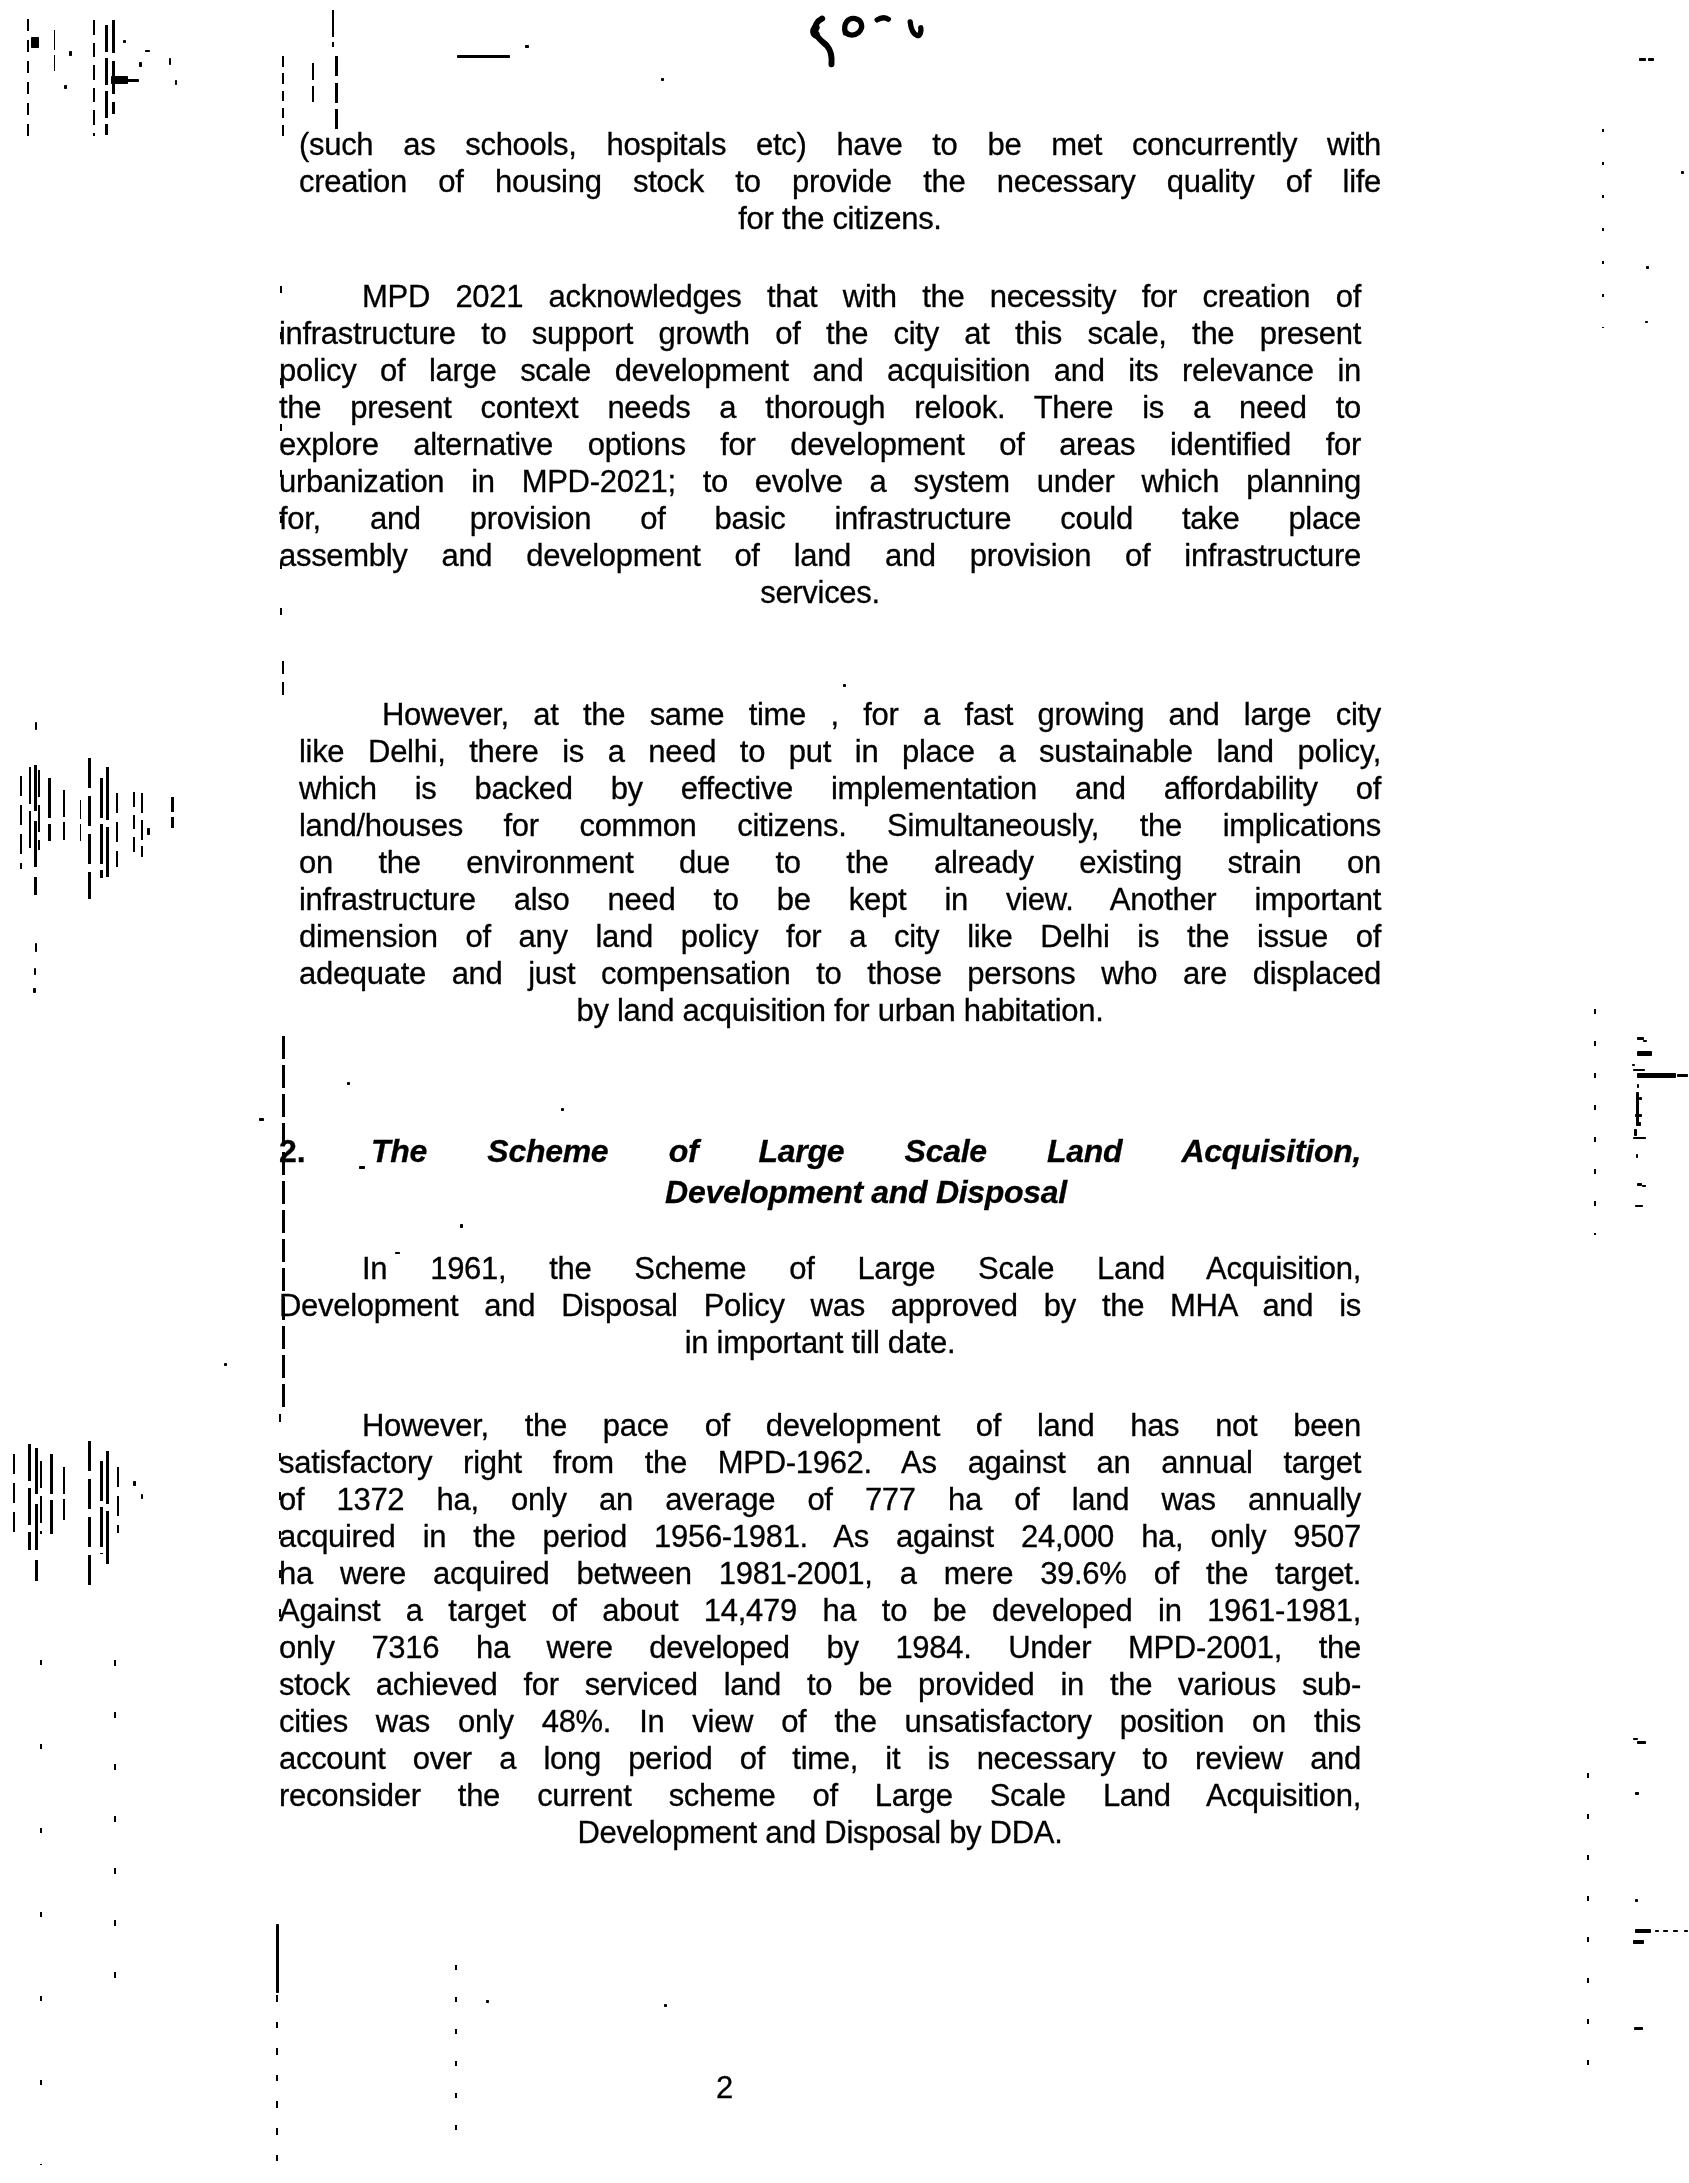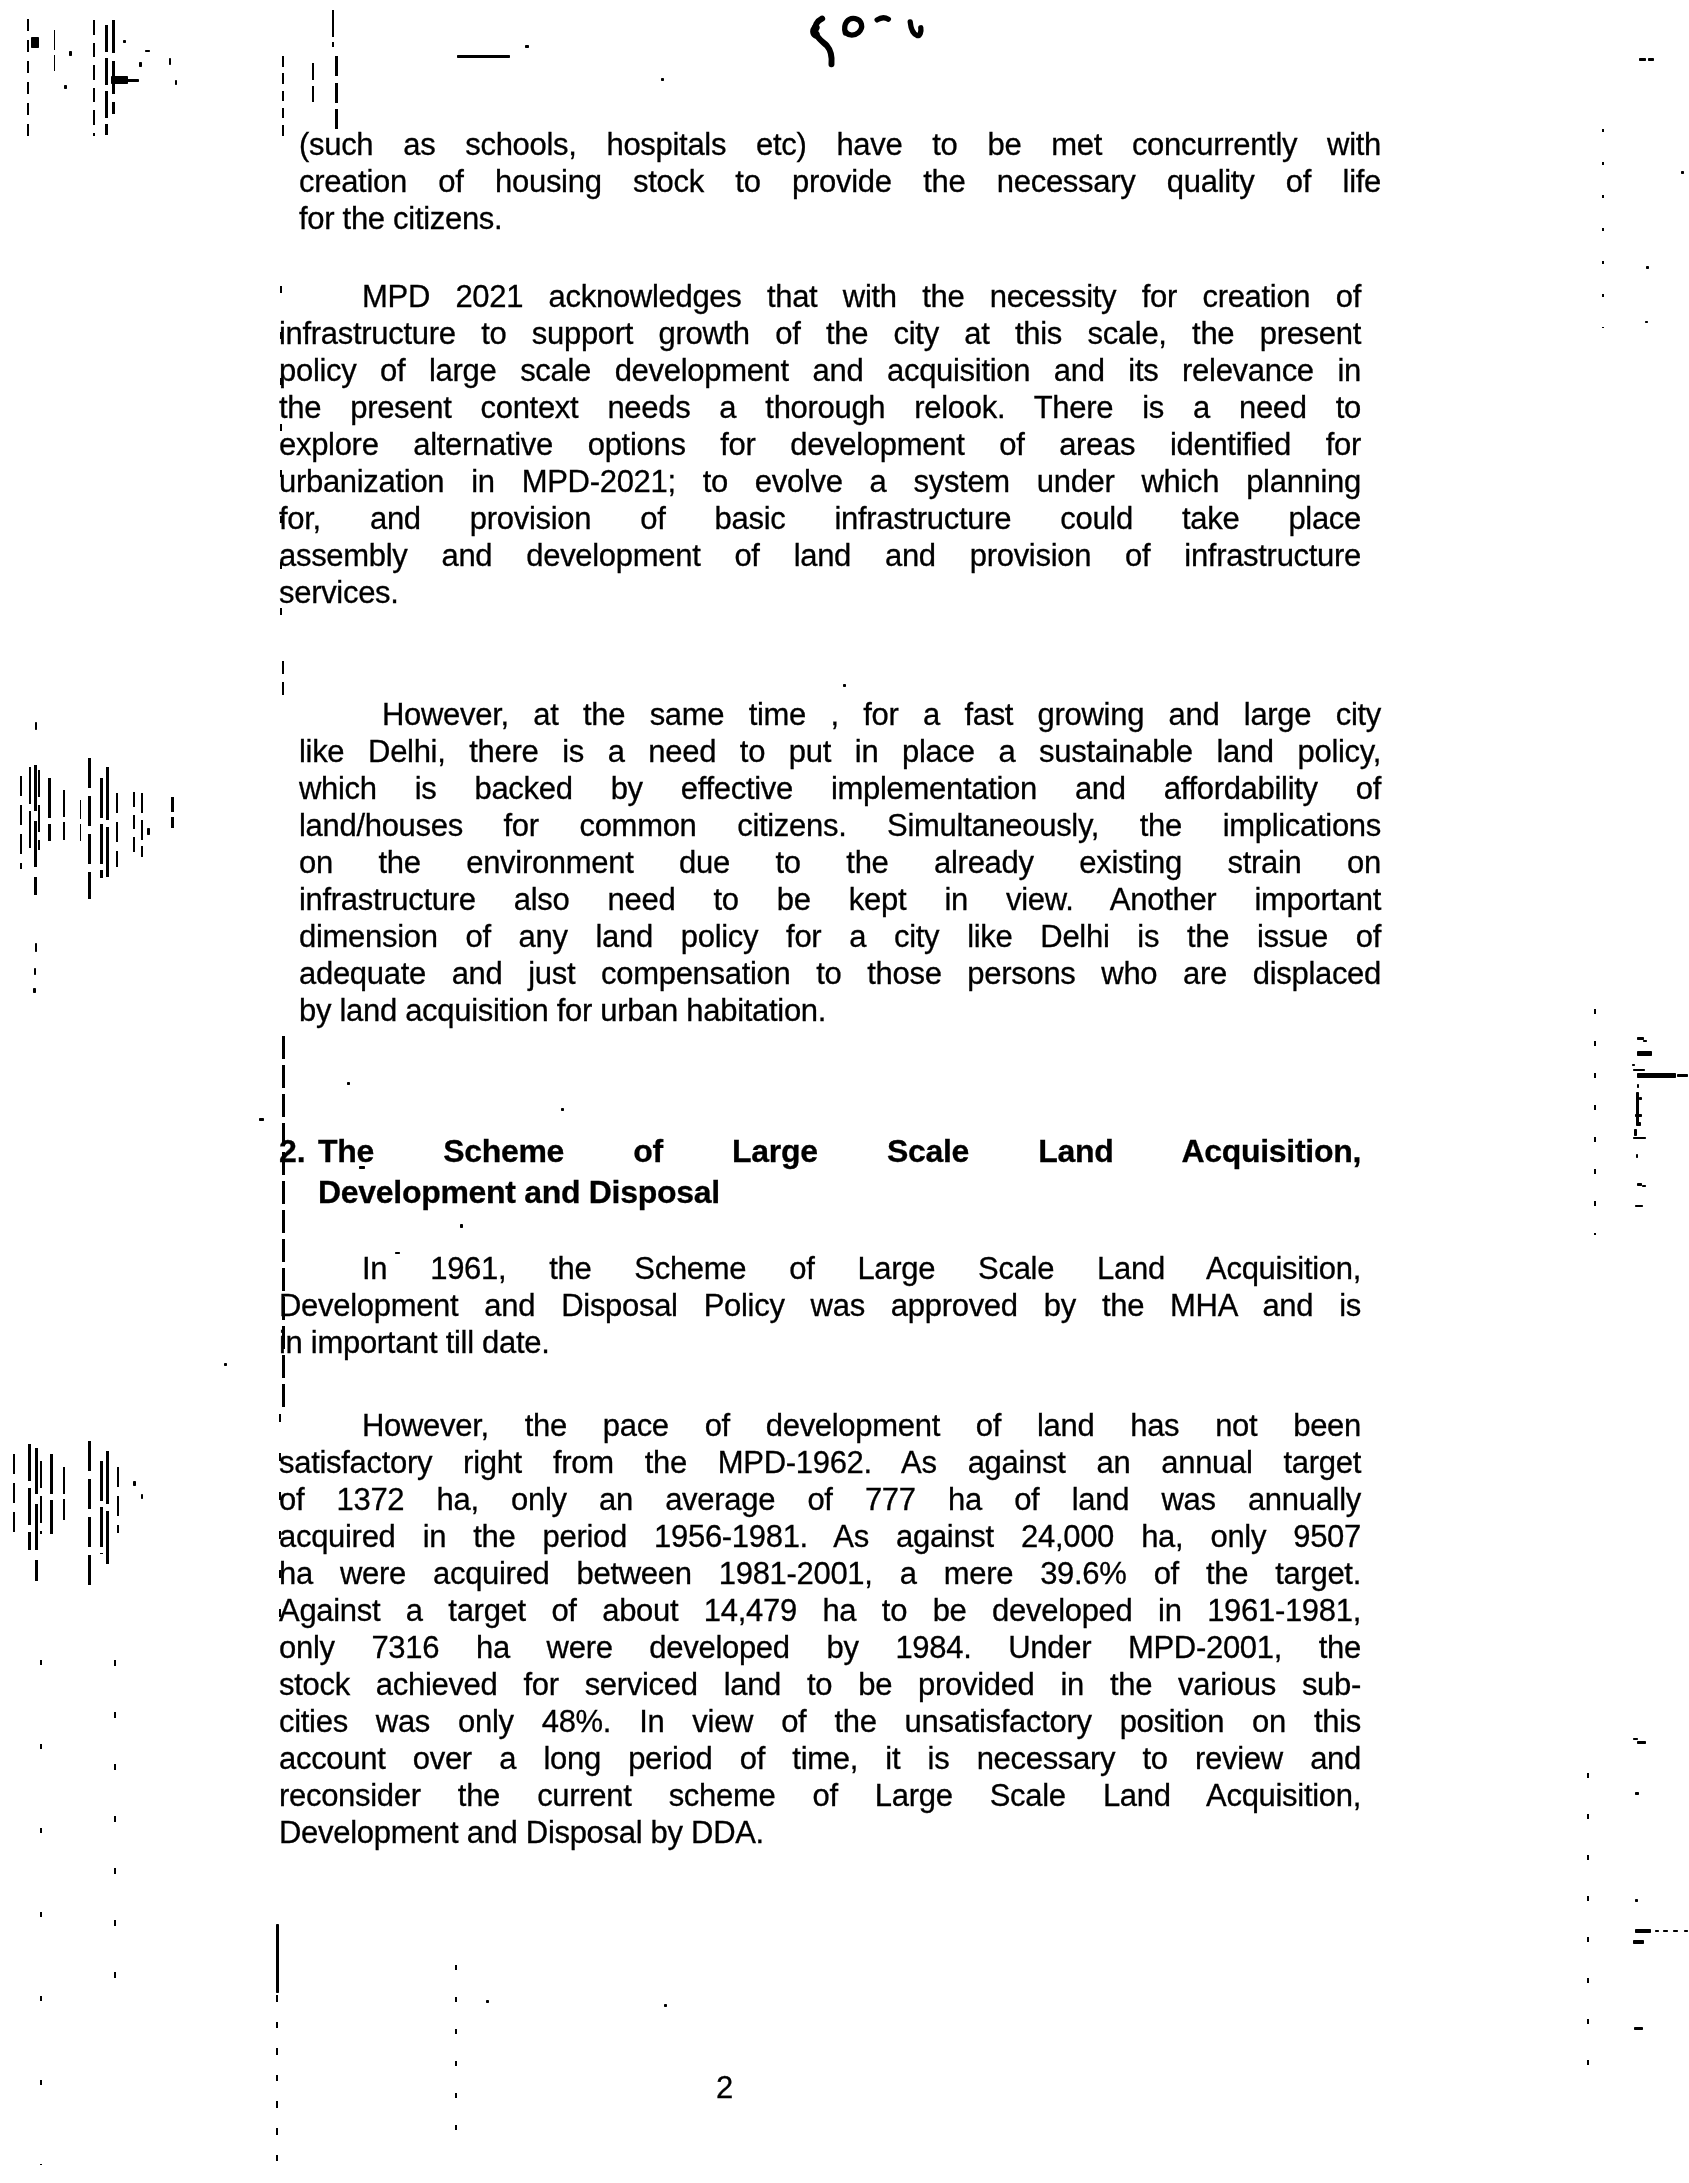--- a/index.html
+++ b/index.html
@@ -13,27 +13,27 @@
   }
   
   .doc-block{position:absolute;left:279px;width:1082px;}
   .tl{
     height:37px;line-height:37px;font-size:31px;
     letter-spacing:-0.3px;
     -webkit-text-stroke:0.3px #000;
     white-space:normal;overflow:visible;
   }
   .just{text-align:justify;text-align-last:justify;}
-  .last{text-align:left;}
+  .last{text-align:center;}
   .heading-num{
     position:absolute;left:0;top:0;
     font-size:32px;font-weight:bold;line-height:41px;
     -webkit-text-stroke:0.3px #000;
   }
-  .heading-lines{margin-left:39px;}
+  .heading-lines{margin-left:92px;font-style:italic;}
   .hl{
     height:41px;line-height:41px;font-size:32px;font-weight:bold;
     letter-spacing:-0.3px;
     -webkit-text-stroke:0.3px #000;
   }
   .page-number{
     position:absolute;left:716px;top:2069px;
     font-size:31px;line-height:37px;
     -webkit-text-stroke:0.3px #000;
   }

